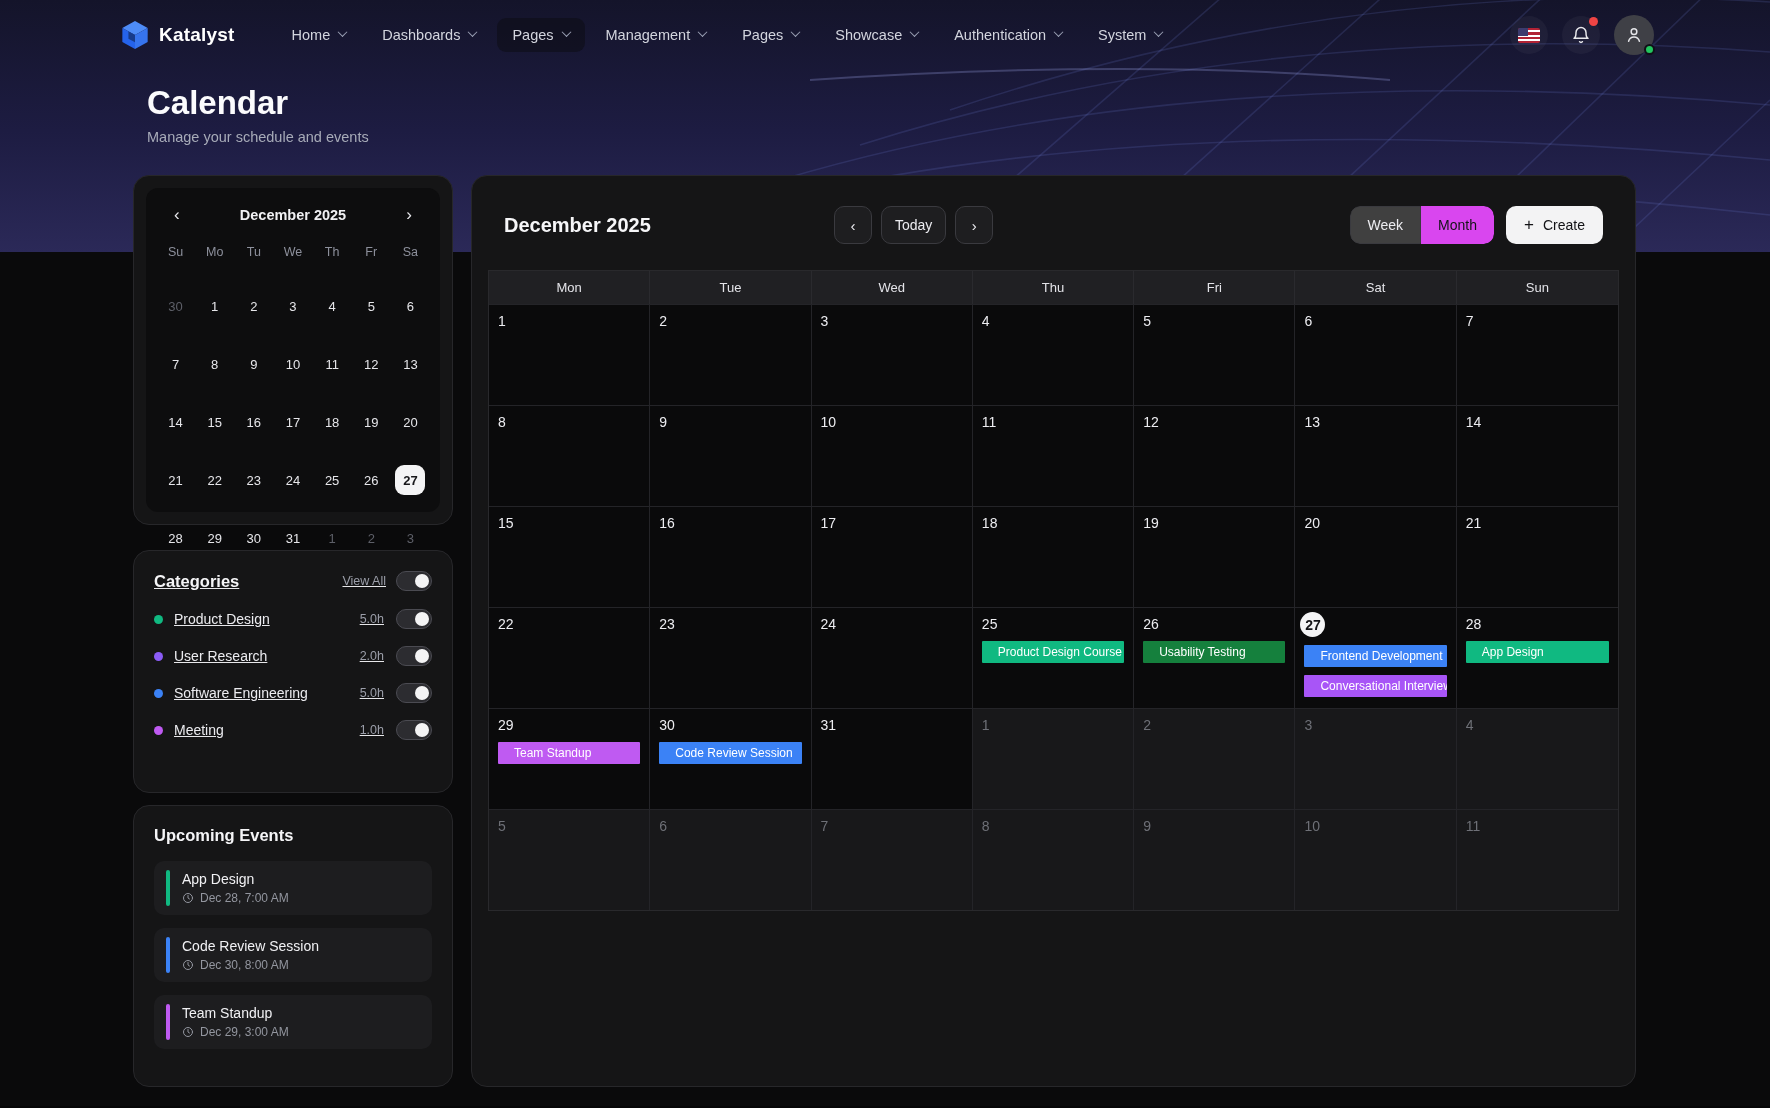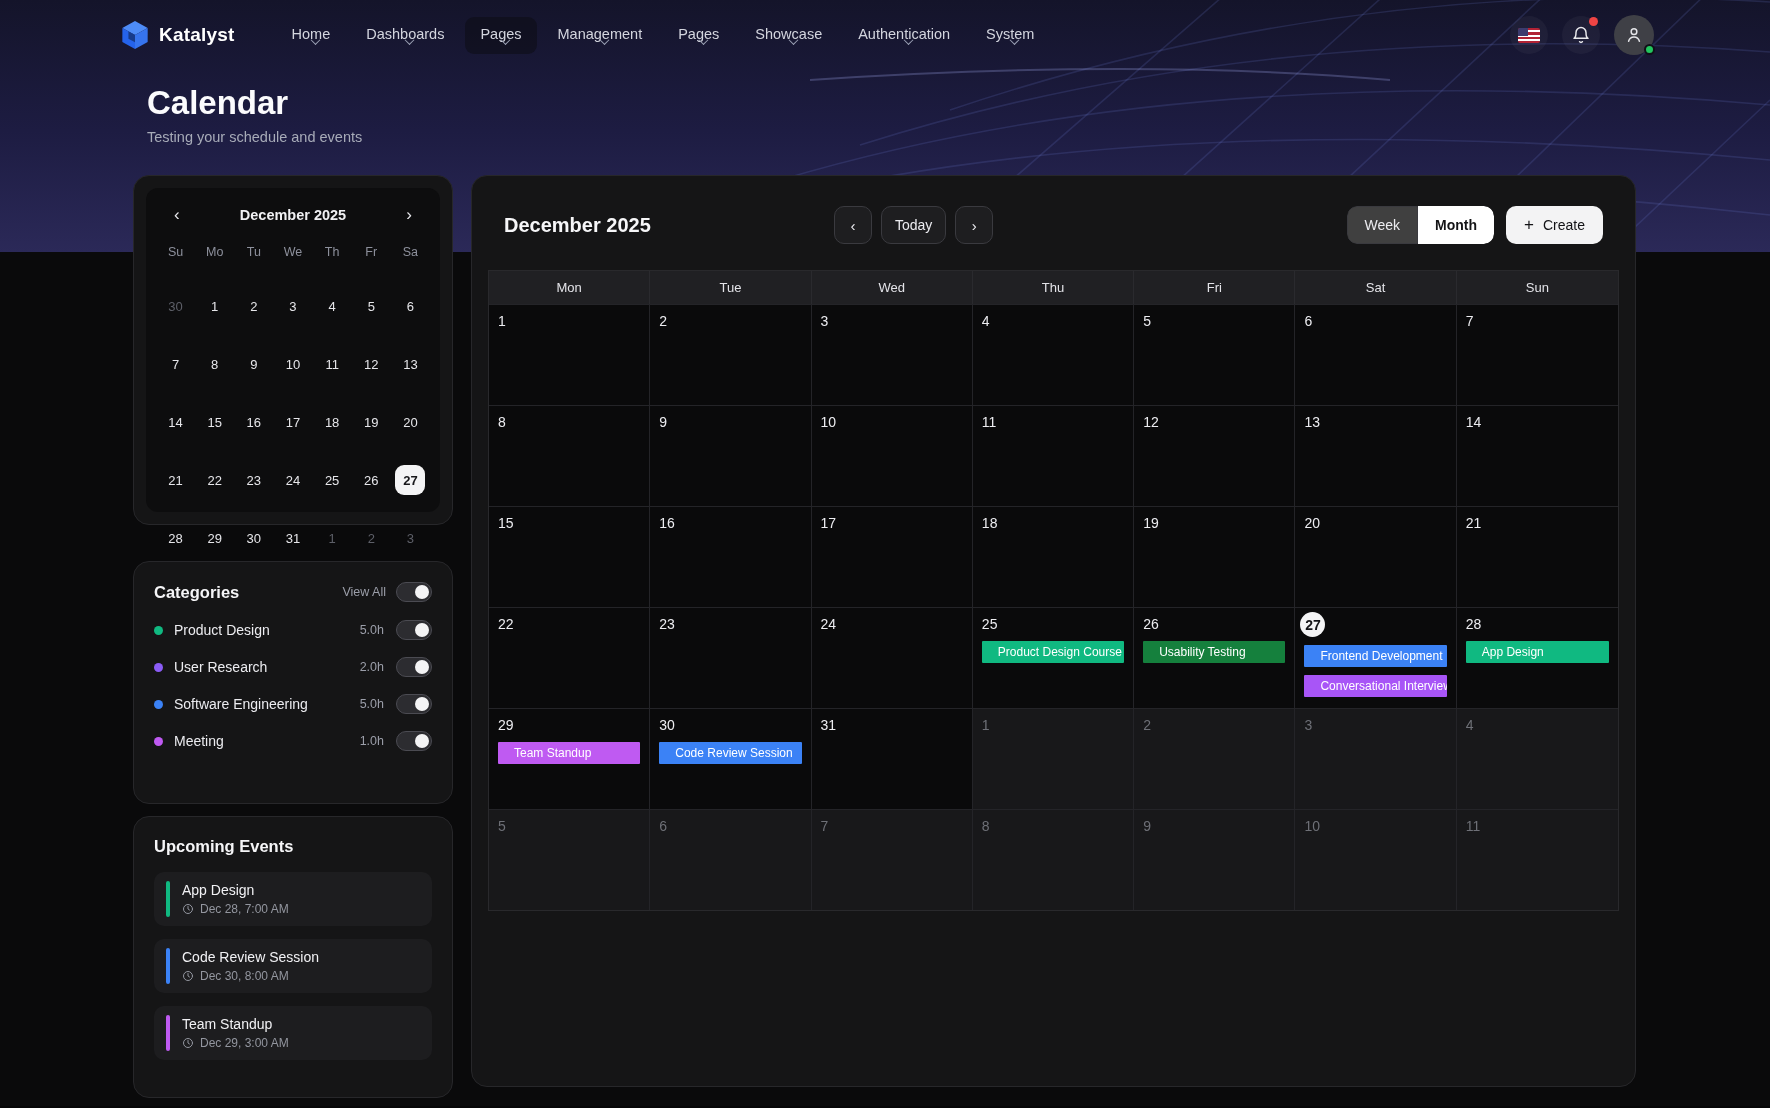--- a/index.html
+++ b/index.html
@@ -11,21 +11,21 @@
   .banner { position:absolute; top:0; left:0; width:1770px; height:252px;
     background:linear-gradient(180deg,#14142a 0%,#1d1c42 52%,#2b2958 100%); }
   .banner svg { position:absolute; top:0; right:0; }
 
   
   .navbar { position:absolute; top:0; left:0; right:0; height:70px; display:flex; align-items:center; padding:0 116px 0 120px; z-index:5; }
   .brand { display:flex; align-items:center; gap:9px; cursor:pointer; }
   .brand-name { font-size:19px; font-weight:700; color:#fff; letter-spacing:.2px; }
   nav.main-nav { display:flex; align-items:center; margin-left:42px; gap:6px; }
   .nav-item { display:flex; align-items:center; background:transparent; border:0; color:#d3d5de; font-family:inherit;
-    font-size:14.5px; padding:9px 15px; border-radius:9px; cursor:pointer;flex-direction:column; }
+    font-size:14.5px; padding:9px 15px; border-radius:9px; cursor:pointer; }
   .nav-item.active { background:rgba(12,12,20,.55); }
   .chev { width:7px; height:7px; border-right:1.6px solid #9aa0b4; border-bottom:1.6px solid #9aa0b4;
     transform:rotate(45deg) translate(-1px,-1px); margin-left:9px; margin-top:-4px; }
   .nav-right { margin-left:auto; display:flex; align-items:center; gap:14px; }
   .icon-btn { position:relative; width:38px; height:38px; border-radius:50%; border:0; background:rgba(255,255,255,0.04);
     display:flex; align-items:center; justify-content:center; cursor:pointer; }
   .flag { position:relative; width:22px; height:15px; border-radius:2px; overflow:hidden;
     background:repeating-linear-gradient(180deg,#b22234 0 2.2px,#ffffff 2.2px 4.4px); }
   .flag .canton { position:absolute; top:0; left:0; width:10px; height:8px; background:#3c3b6e; }
   .badge-dot { position:absolute; width:9px; height:9px; border-radius:50%; }
@@ -51,21 +51,21 @@
   .mc-arrow { background:none; border:0; color:#e8e8ec; font-size:17px; line-height:1; cursor:pointer; padding:4px 8px; }
   .mc-title { font-size:14.5px; font-weight:600; color:#f0f0f3; }
   .mc-grid { display:grid; grid-template-columns:repeat(7,1fr); margin-top:12px; row-gap:20px; }
   .mc-dow { text-align:center; font-size:12.5px; color:#8d909c; padding:6px 0 8px; }
   .mc-cell { display:flex; align-items:center; justify-content:center; height:38px; cursor:pointer; }
   .mc-num { width:30px; height:30px; display:flex; align-items:center; justify-content:center; font-size:13px; color:#e6e6ea; border-radius:9px; }
   .mc-cell.muted .mc-num { color:#5d5f68; }
   .mc-cell.selected .mc-num { background:#f4f4f5; color:#18181b; font-weight:600; }
 
   
-  .cat-card { margin-top:36px; height:243px; padding:20px 20px 16px; }
+  .cat-card { margin-top:25px; height:243px; padding:20px 20px 16px;text-decoration:underline; }
   .sec-head { display:flex; align-items:center; justify-content:space-between; }
   .sec-title { font-size:16.5px; font-weight:700; color:#f5f5f7; }
   .viewall-wrap { display:flex; align-items:center; gap:10px; }
   .viewall-label { font-size:12.5px; color:#9b9ea9; }
   .toggle { position:relative; width:36px; height:20px; border-radius:999px; background:#2c2c30; border:1px solid #4b4b52; cursor:pointer; flex:none; }
   .toggle .knob { position:absolute; top:2px; right:2px; width:14px; height:14px; border-radius:50%; background:#f4f4f5; }
   .cat-list { margin-top:18px; display:flex; flex-direction:column; gap:17px; }
   .cat-row { display:flex; align-items:center; }
   .cat-dot { width:9px; height:9px; border-radius:50%; flex:none; }
   .cat-label { margin-left:11px; font-size:14px; color:#ececf0; }
@@ -84,21 +84,21 @@
   .main-card { width:1165px; height:912px; padding:22px 16px; }
   .cal-toolbar { display:flex; align-items:center; padding:8px 16px 0; }
   .cal-title { font-size:20px; font-weight:600; color:#f6f6f8; width:330px; }
   .nav-ctl { display:flex; align-items:center; gap:9px; }
   .ctl-btn { height:38px; min-width:38px; padding:0 13px; border-radius:10px; background:#1e1e20; border:1px solid #3a3a3f;
     color:#ececf0; font-family:inherit; font-size:14px; cursor:pointer; }
   .ctl-arrow { font-size:15px; }
   .tb-right { margin-left:auto; display:flex; align-items:center; gap:12px; }
   .seg { display:flex; border-radius:10px; overflow:hidden; }
   .seg-btn { height:38px; padding:0 17px; border:1px solid #3a3a3f; background:#404040; color:#ececf0; font-family:inherit; font-size:14px; cursor:pointer; border-radius:10px 0 0 10px; }
-  .seg-btn.active { background:#ffffff; color:#141416; border:0; border-radius:0 10px 10px 0; font-weight:700; }
+  .seg-btn.active { background:#d946ef; color:#141416; border:0; border-radius:0 10px 10px 0; font-weight:400; }
   .create-btn { display:flex; align-items:center; gap:9px; height:38px; padding:0 18px; border:0; border-radius:10px;
     background:#f3f3f4; color:#131316; font-family:inherit; font-size:14px; font-weight:500; cursor:pointer; }
   .plus { font-size:17px; font-weight:400; margin-top:-1px; }
 
   .cal-grid { margin:26px 0 0; border:1px solid #29292c; }
   .dow-row { display:grid; grid-template-columns:repeat(7,1fr); background:#202023; }
   .dow-cell { text-align:center; font-size:13px; color:#e3e3e8; padding:9px 0; border-right:1px solid #2a2a2e; }
   .dow-cell:last-child { border-right:0; }
   .week-row { display:grid; grid-template-columns:repeat(7,1fr); }
   .day-cell { height:101px; background:#0a0a0b; border-right:1px solid #242428; border-top:1px solid #242428; padding:7px 9px; overflow:hidden; cursor:pointer; }
@@ -195,21 +195,21 @@
           <circle cx="12" cy="8" r="3.4"></circle>
             <path d="M5.5 19.5c1-3.4 3.5-5 6.5-5s5.5 1.6 6.5 5"></path>
         </svg>
         <span class="badge-dot dot-green"></span>
       </button>
     </div>
   </header>
 
   <div class="page-head">
     <h1>Calendar</h1>
-    <p>Testing your schedule and events</p>
+    <p>Manage your schedule and events</p>
   </div>
 
   <div class="content">
 
     <aside class="sidebar">
 
       <section class="card mini-card">
         <div class="mini-inner">
           <div class="mc-head">
             <button class="mc-arrow">‹</button>

